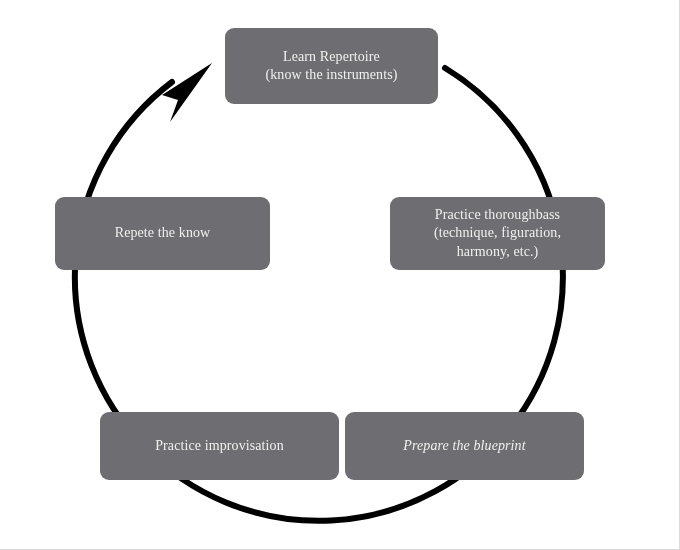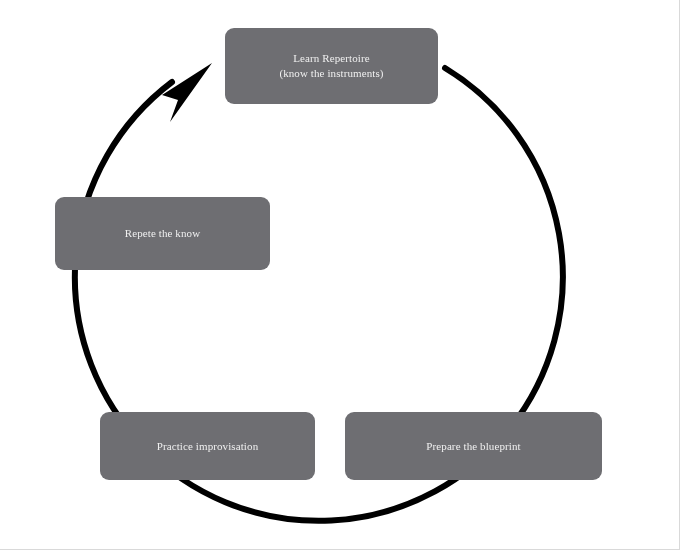--- a/index.html
+++ b/index.html
@@ -36,39 +36,39 @@
     display: flex;
     align-items: center;
     justify-content: center;
     text-align: center;
     box-sizing: border-box;
     z-index: 5;
     padding: 4px 8px;
   }
   .node-label {
     display: block;
-    font-size: 11px;
+    font-size: 14px;
     line-height: 1.32;
     letter-spacing: 0.1px;
     white-space: pre-line;
     color: #f0f0f0;
   }
 
   
   #node-learn-repertoire {
     left: 225px;  top: 28px;  width: 213px; height: 76px;
   }
   #node-practice-thoroughbass {
     left: 390px; top: 197px; width: 215px; height: 73px;
   }
   #node-prepare-blueprint {
-    left: 345px; top: 412px; width: 257px; height: 68px;
+    left: 345px; top: 412px; width: 239px; height: 68px; font-style: italic;
   }
   #node-practice-improvisation {
-    left: 100px; top: 412px; width: 215px; height: 68px;
+    left: 100px; top: 412px; width: 239px; height: 68px;
   }
   #node-repete-cycle {
     left: 55px;  top: 197px; width: 215px; height: 73px;
   }
 </style>
 </head>
 <body>
 
 <div id="canvas" style="background: rgb(255, 255, 255);">
 
@@ -78,20 +78,25 @@
              A 244 244 0 1 1 172 82" fill="none" stroke="#000000" stroke-width="6" stroke-linecap="round"></path>
 
     <polygon points="212,63 162,95 178,100 170,122" fill="#000000"></polygon>
   </svg>
 
   <div class="node-box" id="node-learn-repertoire" style="background: rgb(110, 110, 114);">
     <span class="node-label" style="color: rgb(240, 240, 240);">Learn Repertoire
 (know the instruments)</span>
   </div>
 
+  <div class="node-box" id="node-practice-thoroughbass" style="background: rgb(110, 110, 114);">
+    <span class="node-label" style="color: rgb(240, 240, 240);">Practice thoroughbass
+(technique, figuration,
+harmony, etc.)</span>
+  </div>
 
   <div class="node-box" id="node-prepare-blueprint" style="background: rgb(110, 110, 114);">
     <span class="node-label" style="color: rgb(240, 240, 240);">Prepare the blueprint</span>
   </div>
 
   <div class="node-box" id="node-practice-improvisation" style="background: rgb(110, 110, 114);">
     <span class="node-label" style="color: rgb(240, 240, 240);">Practice improvisation</span>
   </div>
 
   <div class="node-box" id="node-repete-cycle" style="background: rgb(110, 110, 114);">

